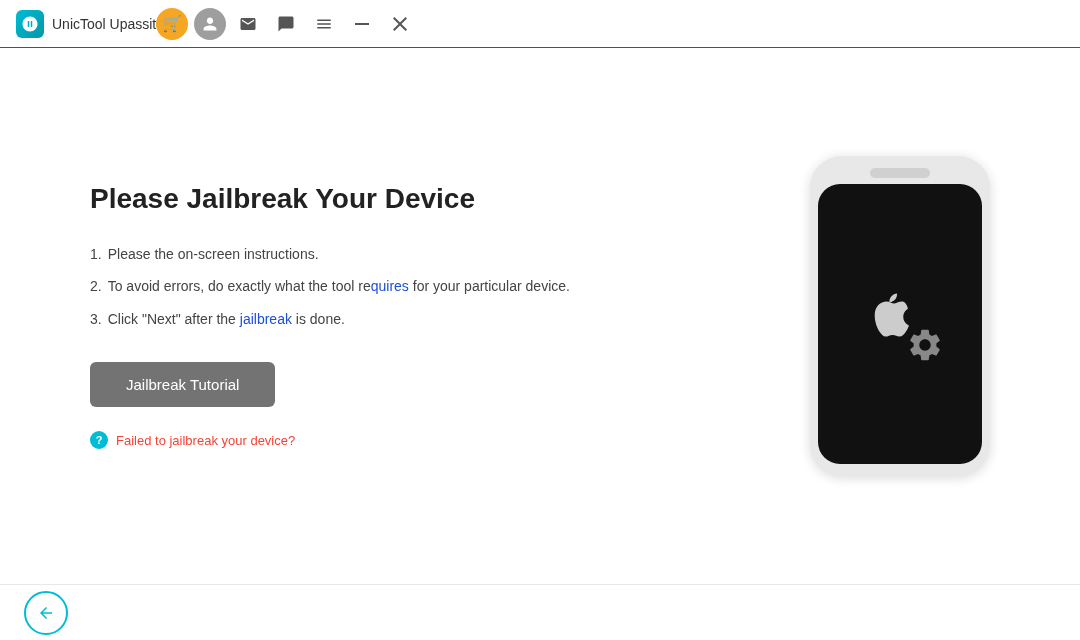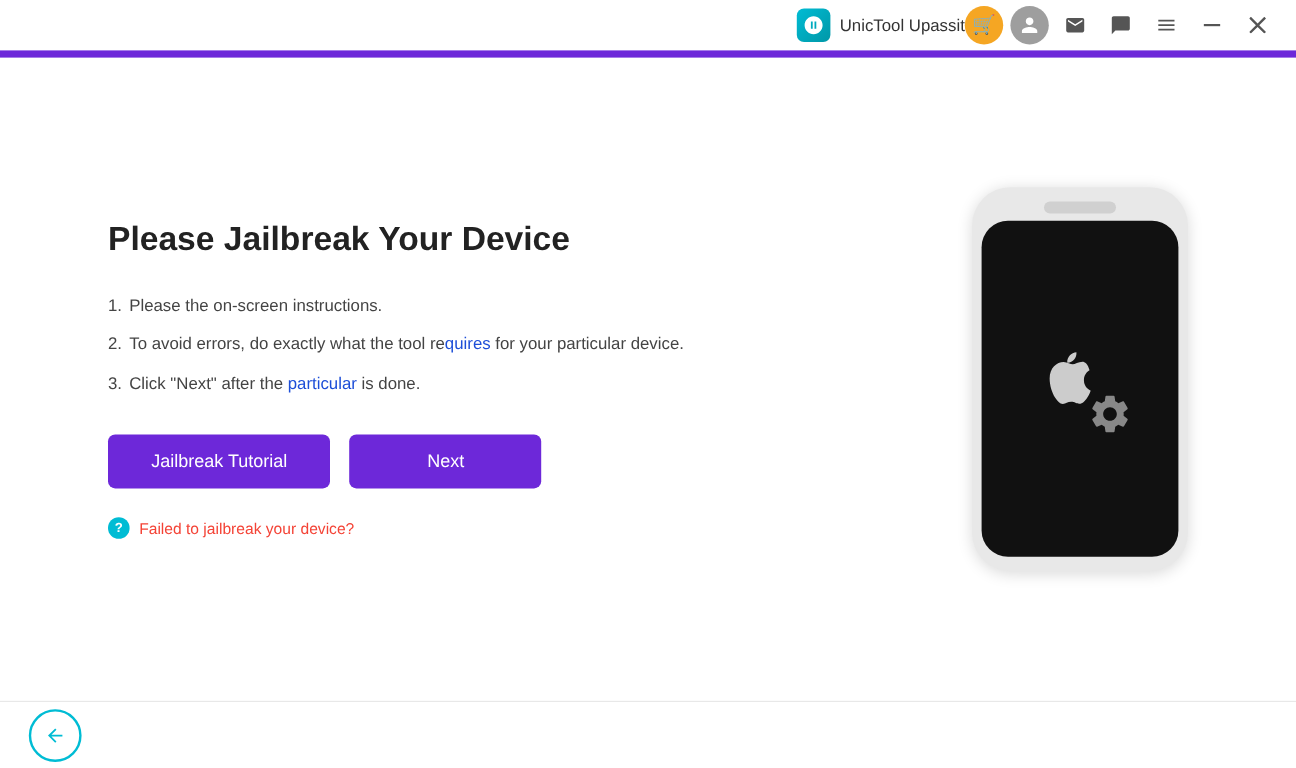--- a/index.html
+++ b/index.html
@@ -10,25 +10,25 @@
       background: #fff;
       overflow: hidden;
       display: flex;
       flex-direction: column;
     }
 
     
     .title-bar {
       display: flex;
       align-items: center;
-      justify-content: flex-end;
+      justify-content: flex-start;
       padding: 0 16px;
       height: 48px;
       background: #fff;
-      border-bottom: 6px solid #6d28d9;
+      border-bottom: 1px solid #6d28d9;
       flex-shrink: 0;
     }
     .title-bar-left {
       display: flex;
       align-items: center;
       gap: 8px;
     }
     .app-icon {
       width: 28px;
       height: 28px;
@@ -135,21 +135,21 @@
       color: #1d4ed8;
     }
 
     .button-row {
       display: flex;
       gap: 16px;
       margin-bottom: 24px;
     }
 
     .btn-teal {
-      background: #6d28d9;
+      background: #737373;
       color: white;
       border: none;
       border-radius: 6px;
       padding: 14px 36px;
       font-size: 15px;
       font-weight: 500;
       cursor: pointer;
       min-width: 160px;
     }
 
@@ -305,27 +305,26 @@
         <li>
           <span class="num">1.</span>
           <span>Please the on-screen instructions.</span>
         </li>
         <li>
           <span class="num">2.</span>
           <span>To avoid errors, do exactly what the tool re<span class="text-cyan">quires</span> for your particular device.</span>
         </li>
         <li>
           <span class="num">3.</span>
-          <span>Click "Next" after the <span class="text-cyan">particular</span> is done.</span>
+          <span>Click "Next" after the <span class="text-cyan">jailbreak</span> is done.</span>
         </li>
       </ol>
 
       <div class="button-row">
         <button class="btn-teal">Jailbreak Tutorial</button>
-        <button class="btn-teal">Next</button>
       </div>
 
       <a class="help-link">
         <div class="help-circle">?</div>
         <span>Failed to jailbreak your device?</span>
       </a>
     </div>
 
     <div class="phone-mockup">
       <div class="phone-notch"></div>

